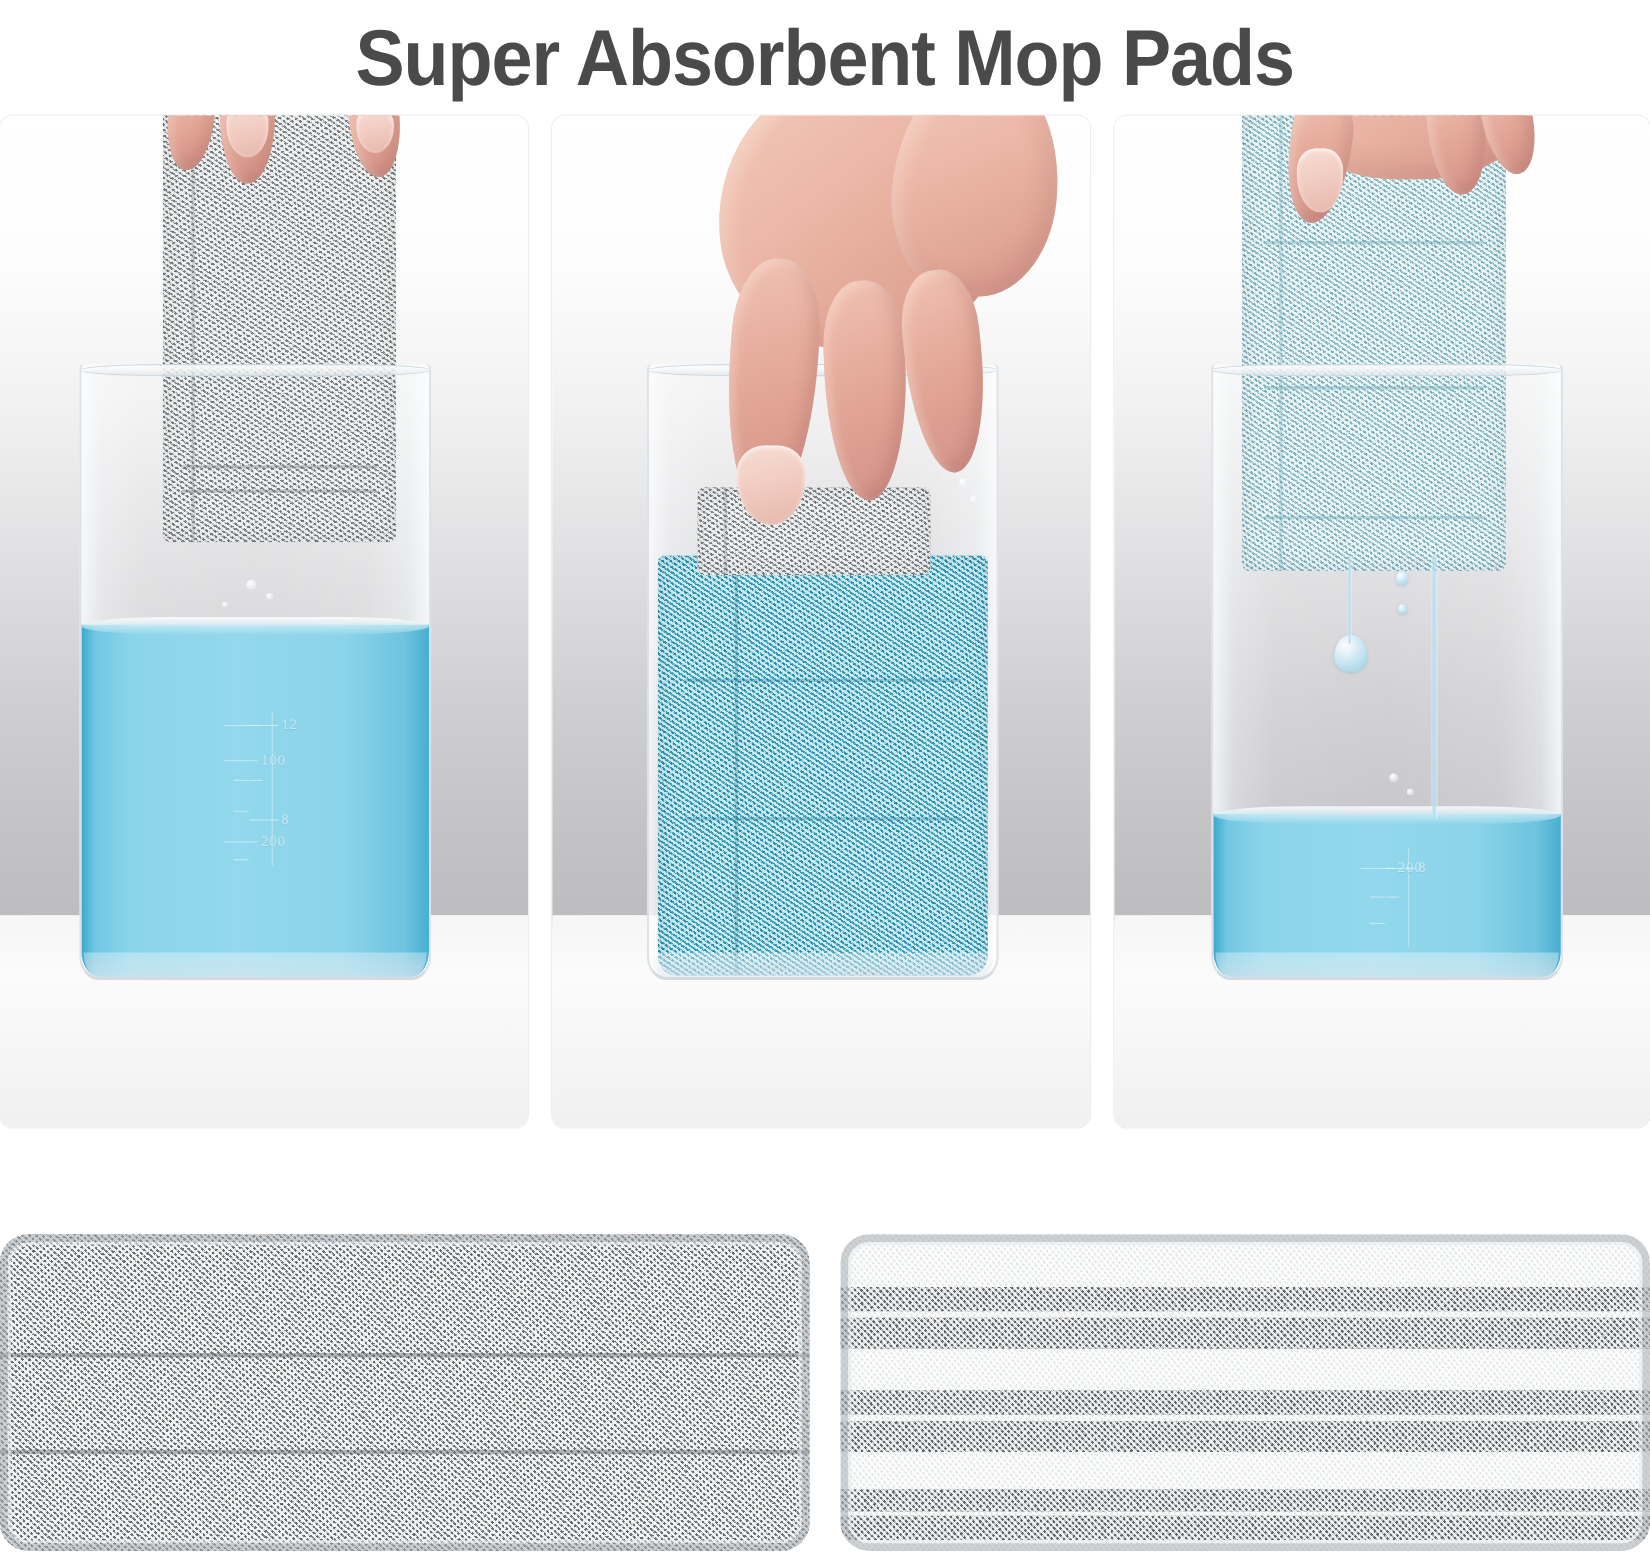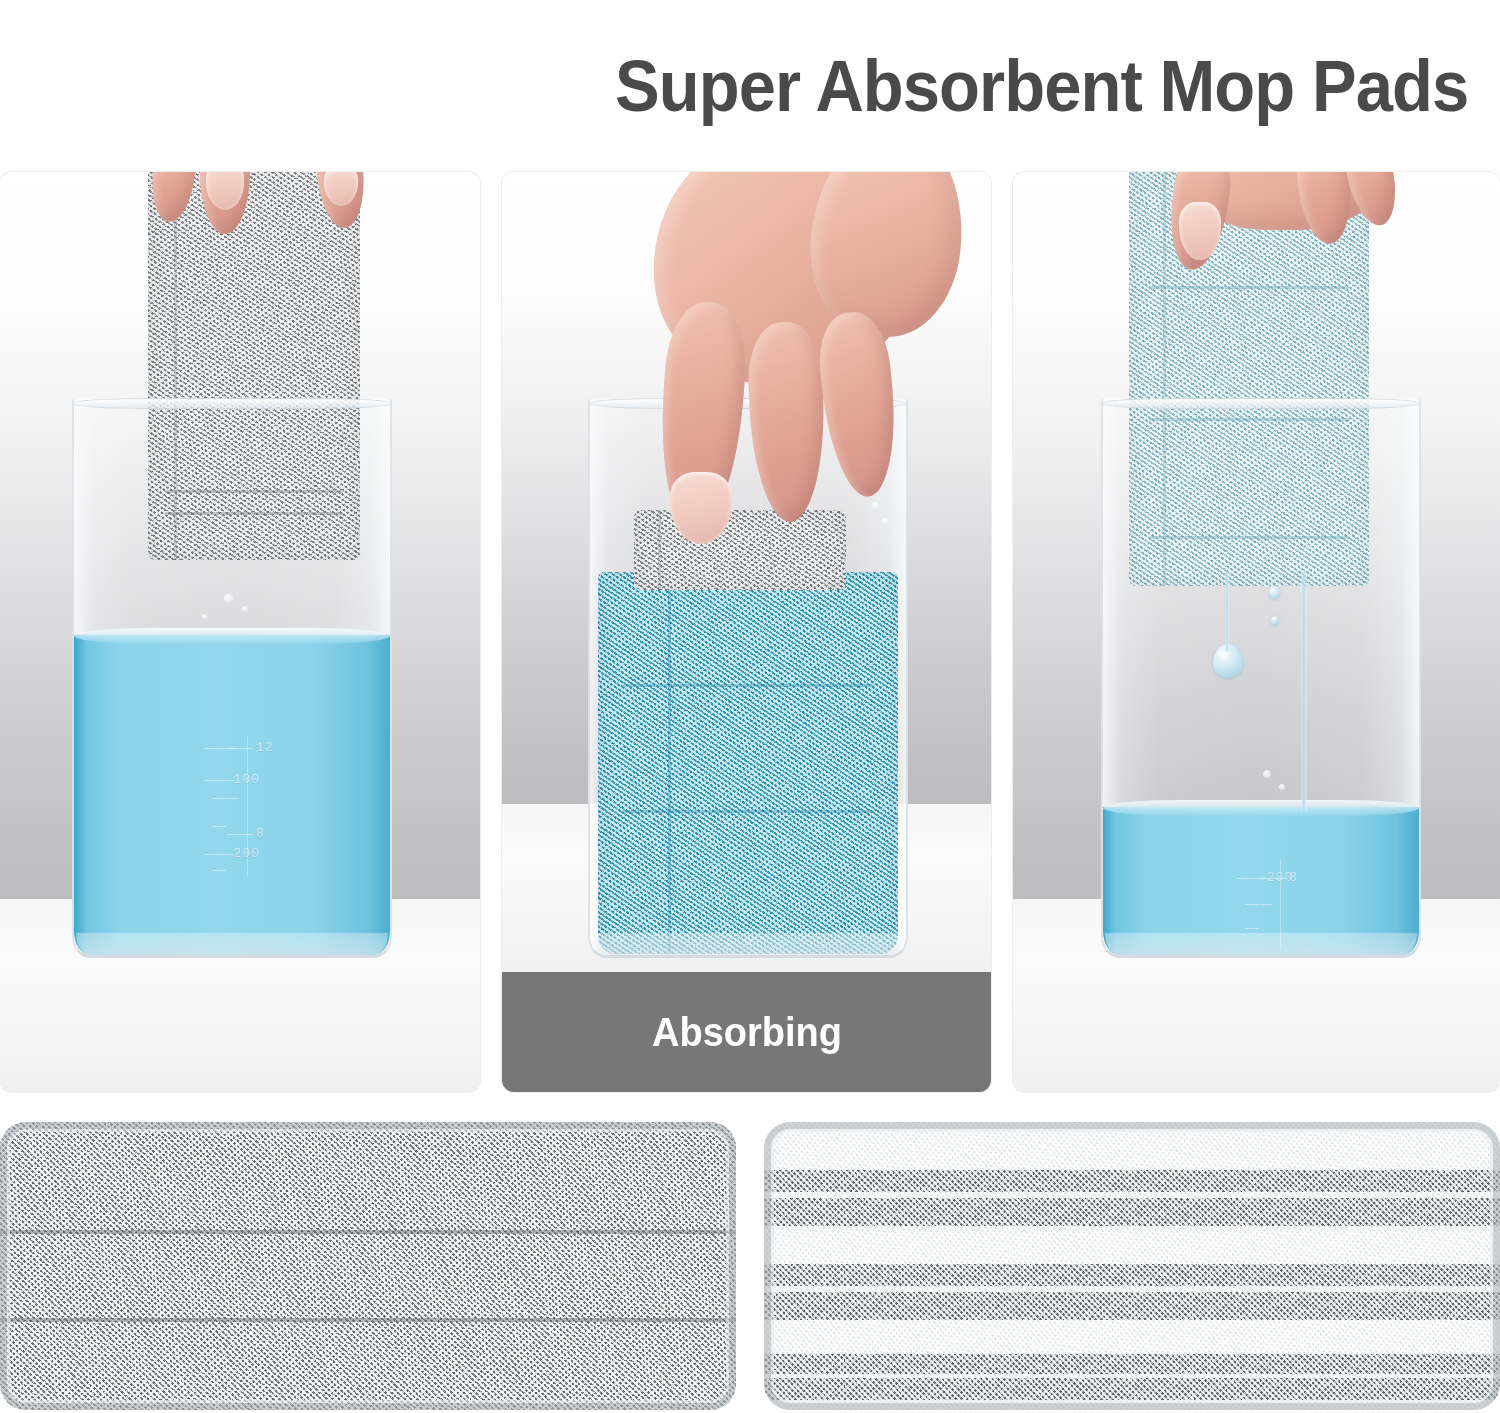--- a/index.html
+++ b/index.html
@@ -9,24 +9,24 @@
     height: 1413px;
     background: #ffffff;
     font-family: "Liberation Sans", sans-serif;
     overflow: hidden;
     position: relative;
   }
 
   
   .title-bar {
     width: 1500px;
-    height: 172px;
+    height: 105px;
     display: flex;
     align-items: center;
-    justify-content: flex-end;
+    justify-content: center;
     background: #ffffff;
   }
   .title-text {
     font-family: "Liberation Sans Narrow", "Liberation Sans", sans-serif;
     font-size: 72px;
     font-weight: bold;
     color: #4a4a4a;
     letter-spacing: -1px;
     transform: scaleX(0.93);
     white-space: nowrap;
@@ -144,26 +144,25 @@
     top: -7px; left: 0; right: 0;
     height: 16px;
     border-radius: 50% / 100%;
     background: linear-gradient(to bottom, rgba(255,255,255,.82), rgba(150,215,236,.55));
   }
 
   
   .scale {
     position: absolute;
     z-index: 4;
-    font-family: Liberation Mono, monospace;
+    font-family: Liberation Serif, serif;
     font-size: 13px;
     color: rgba(255,255,255,0.55);
     letter-spacing: 1px;
     text-shadow: 0 1px 0 rgba(120,170,190,.4);
-    margin-top: 22px;
   }
   .scale .axis {
     position: absolute;
     left: 50%;
     top: 0; bottom: 0;
     width: 1px;
     background: rgba(255,255,255,0.35);
   }
   .scale .tick {
     position: absolute;
@@ -429,23 +428,20 @@
         <div class="knuckle" style="left:310px; top:-46px; width:150px; height:210px; transform:rotate(6deg);"></div>
         <div class="finger" style="left:160px; top:130px; width:80px; height:230px; transform:rotate(4deg);"></div>
         <div class="nail" style="left:168px; top:300px; width:62px; height:72px;"></div>
         <div class="finger" style="left:248px; top:150px; width:74px; height:200px; transform:rotate(-2deg);"></div>
         <div class="finger" style="left:322px; top:140px; width:70px; height:185px; transform:rotate(-6deg);"></div>
         <div class="bubble" style="left:370px; top:330px; width:7px; height:7px;"></div>
         <div class="bubble" style="left:380px; top:346px; width:6px; height:6px;"></div>
       </div>
     </div>
 
-    <div class="caption">
-      <div class="caption-text">Absorbing</div>
-    </div>
   </div>
 
   <div class="panel">
     <div class="photo">
       <div class="table-edge"></div>
       <div class="table-surface"></div>
 
       <div class="beaker" style="left:88px; top:226px; width:320px; height:560px;">
         <div class="beaker-rim"></div>
         <div class="liquid" style="height:148px;">

